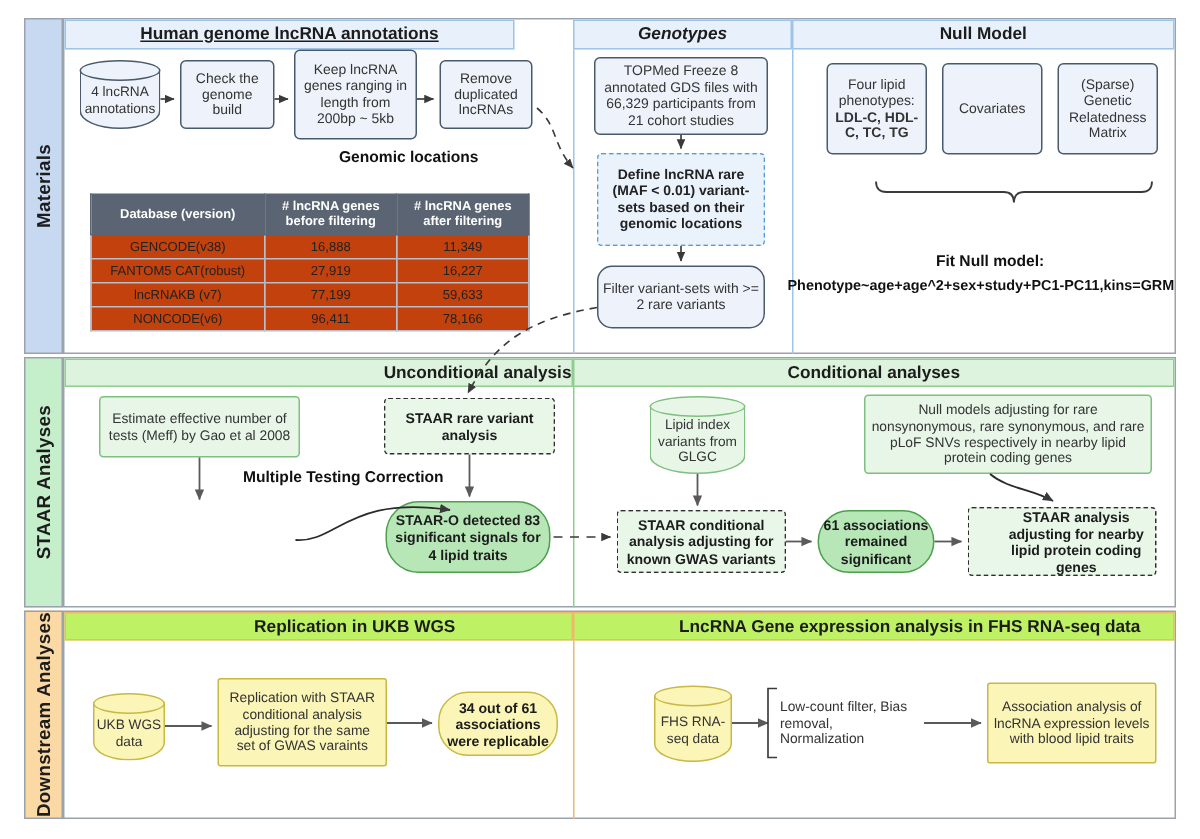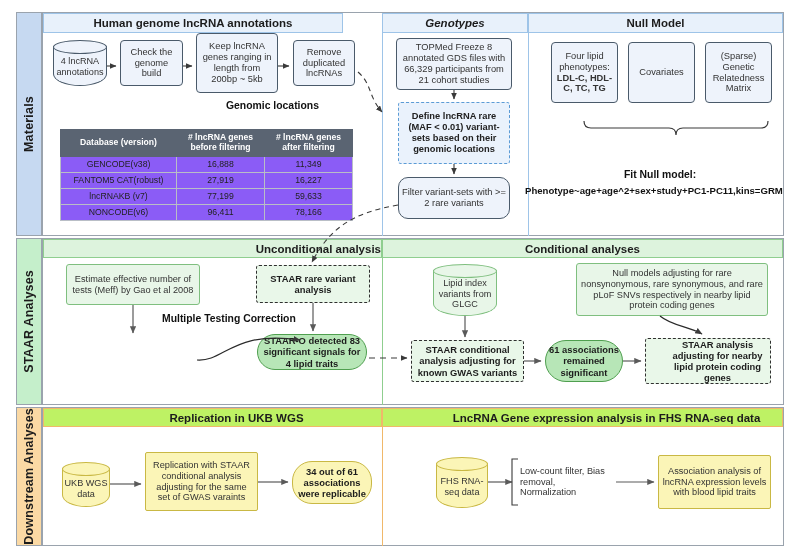--- a/index.html
+++ b/index.html
@@ -110,39 +110,39 @@
   .ftxt{font-size:10.4px;font-weight:bold;color:#111;white-space:nowrap;}
   .ftxt-sm{font-size:9.6px;font-weight:bold;color:#111;white-space:nowrap;}
 
   
   table.dt{border-collapse:collapse;table-layout:fixed;}
   table.dt th{
     background:#5a6472;color:#ffffff;font-size:8.6px;font-weight:bold;
     border:1px solid #5a6472;padding:3px 2px;line-height:1.15;text-align:center;
   }
   table.dt td{
-    background:#8b5cf6;color:#222;font-size:8.7px;
+    background:#c2410c;color:#222;font-size:8.7px;
     border:1px solid #b9bec6;padding:2.5px 2px;text-align:center;
     white-space:nowrap;
     margin-left:40px;
   }
 
   svg.ov{position:absolute;left:0;top:0;width:800px;height:559px;pointer-events:none;}
 </style>
 </head>
 <body>
 
 <div id="canvas">
 
   <div class="abs lane-label lane-materials" style="left:16px;top:12px;width:26px;height:224px;">
     <span>Materials</span>
   </div>
   <div class="abs panel" style="left:42px;top:12px;width:742px;height:224px;"></div>
 
-  <div class="abs hdr hdr-blue" style="left:43px;top:13px;width:300px;height:20px;">
+  <div class="abs hdr hdr-blue" style="left:43px;top:13px;width:300px;height:20px;text-decoration:underline;">
     <span>Human genome lncRNA annotations</span>
   </div>
   <div class="abs hdr hdr-blue" style="left:382px;top:13px;width:146px;height:20px;font-style:italic;">
     <span>Genotypes</span>
   </div>
   <div class="abs hdr hdr-blue" style="left:528px;top:13px;width:255px;height:20px;">
     <span>Null Model</span>
   </div>
 
   <div class="abs" style="left:382px;top:33px;width:1px;height:203px;background:#9ec4e8;"></div>
@@ -245,21 +245,21 @@
     <span>Conditional analyses</span>
   </div>
   <div class="abs" style="left:382px;top:258px;width:1px;height:147px;background:#8fce8f;"></div>
 
   <div class="abs node ng" style="left:66px;top:264px;width:134px;height:41px;">
     <span>Estimate effective number of tests (Meff) by Gao et al 2008</span>
   </div>
   <div class="abs node ng-dash" style="left:256px;top:265px;width:114px;height:38px;">
     <span>STAAR rare variant analysis</span>
   </div>
-  <div class="abs node ng-pill" style="left:257px;top:334px;width:110px;height:36px;">
+  <div class="abs node ng-pill" style="left:257px;top:334px;width:110px;height:48px;">
     <span>STAAR-O detected 83 significant signals for 4 lipid traits</span>
   </div>
   <div class="abs ftxt" style="left:162px;top:313px;">Multiple Testing Correction</div>
 
   <div class="cyl cyl-green" style="left:433px;top:264px;width:64px;height:52px;">
     <div class="body"></div>
     <div class="top"></div>
     <div class="lbl">Lipid index variants from GLGC</div>
   </div>
   <div class="abs node ng" style="left:576px;top:263px;width:192px;height:53px;">

